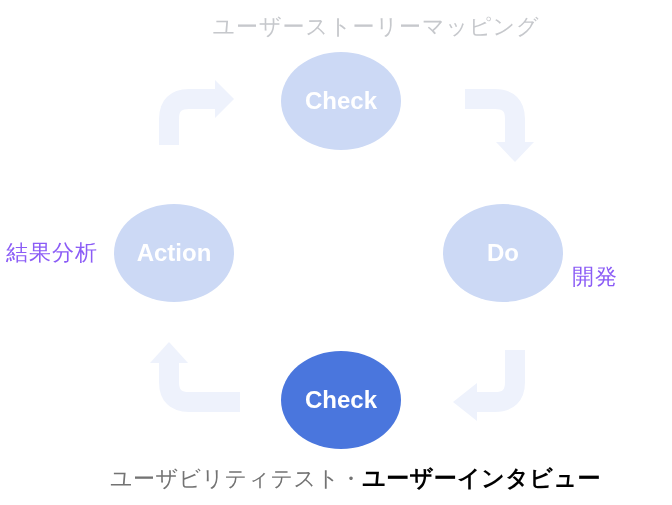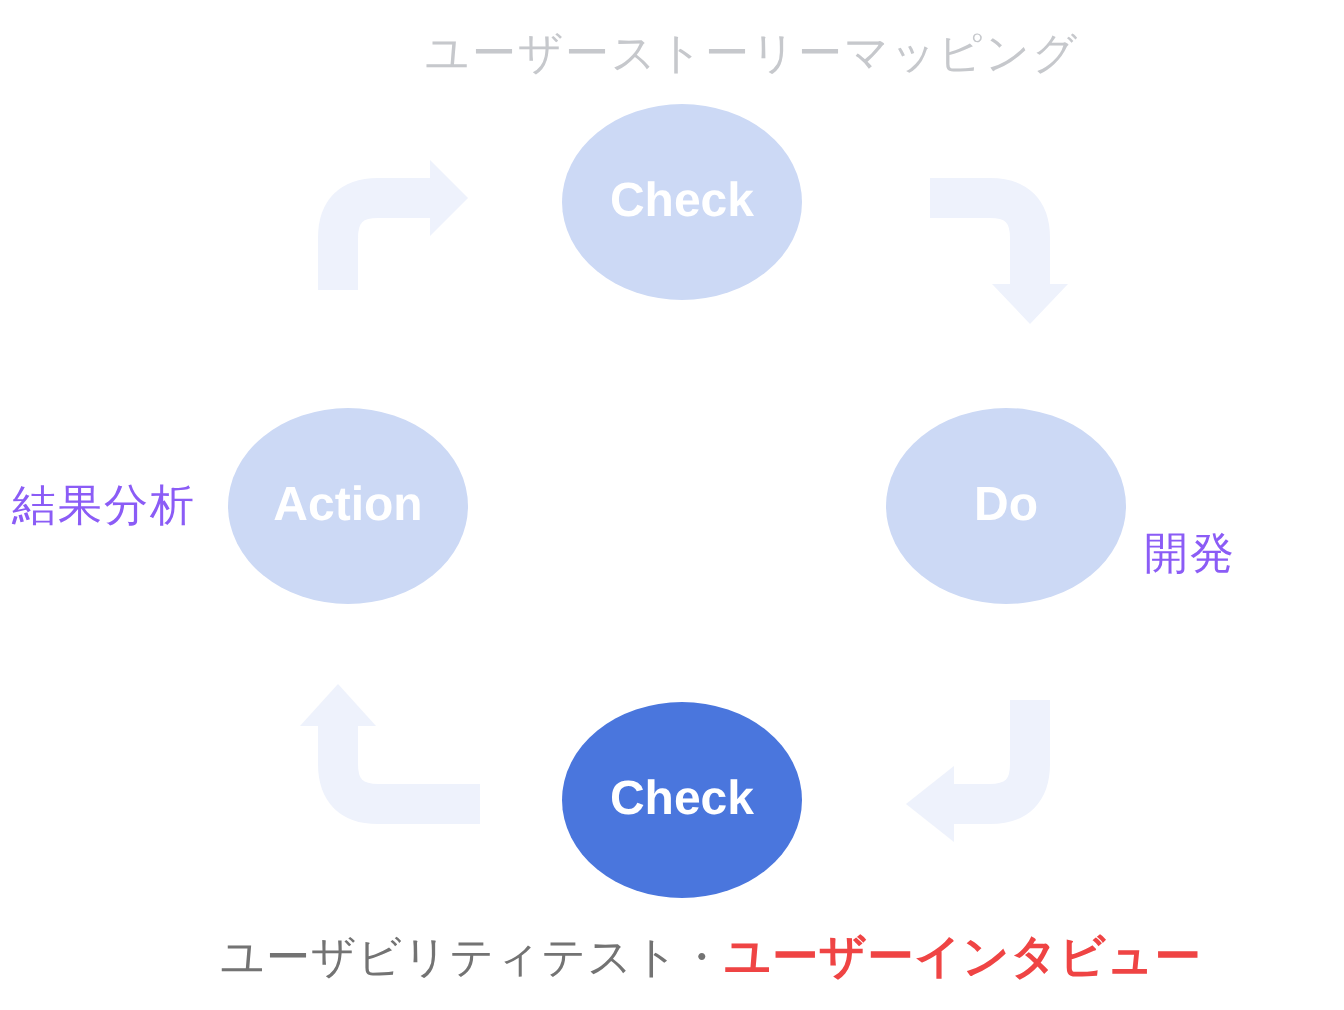--- a/index.html
+++ b/index.html
@@ -65,21 +65,21 @@
   .bottom-muted {
     font-size: 22px;
     font-weight: 500;
     letter-spacing: 0.5px;
     color: #737373;
   }
   .bottom-active {
     font-size: 23px;
     font-weight: bold;
     letter-spacing: 0.5px;
-    color: #ef4444;
+    color: #000000;
   }
   .arrow { position: absolute; }
   .arrow svg { display: block; }
   .arrow-tr { left: 460px; top: 89px; }
   .arrow-br { left: 450px; top: 345px; }
   .arrow-bl { left: 145px; top: 337px; }
   .arrow-tl { left: 150px; top: 79px; }
 </style>
 </head>
 <body>

